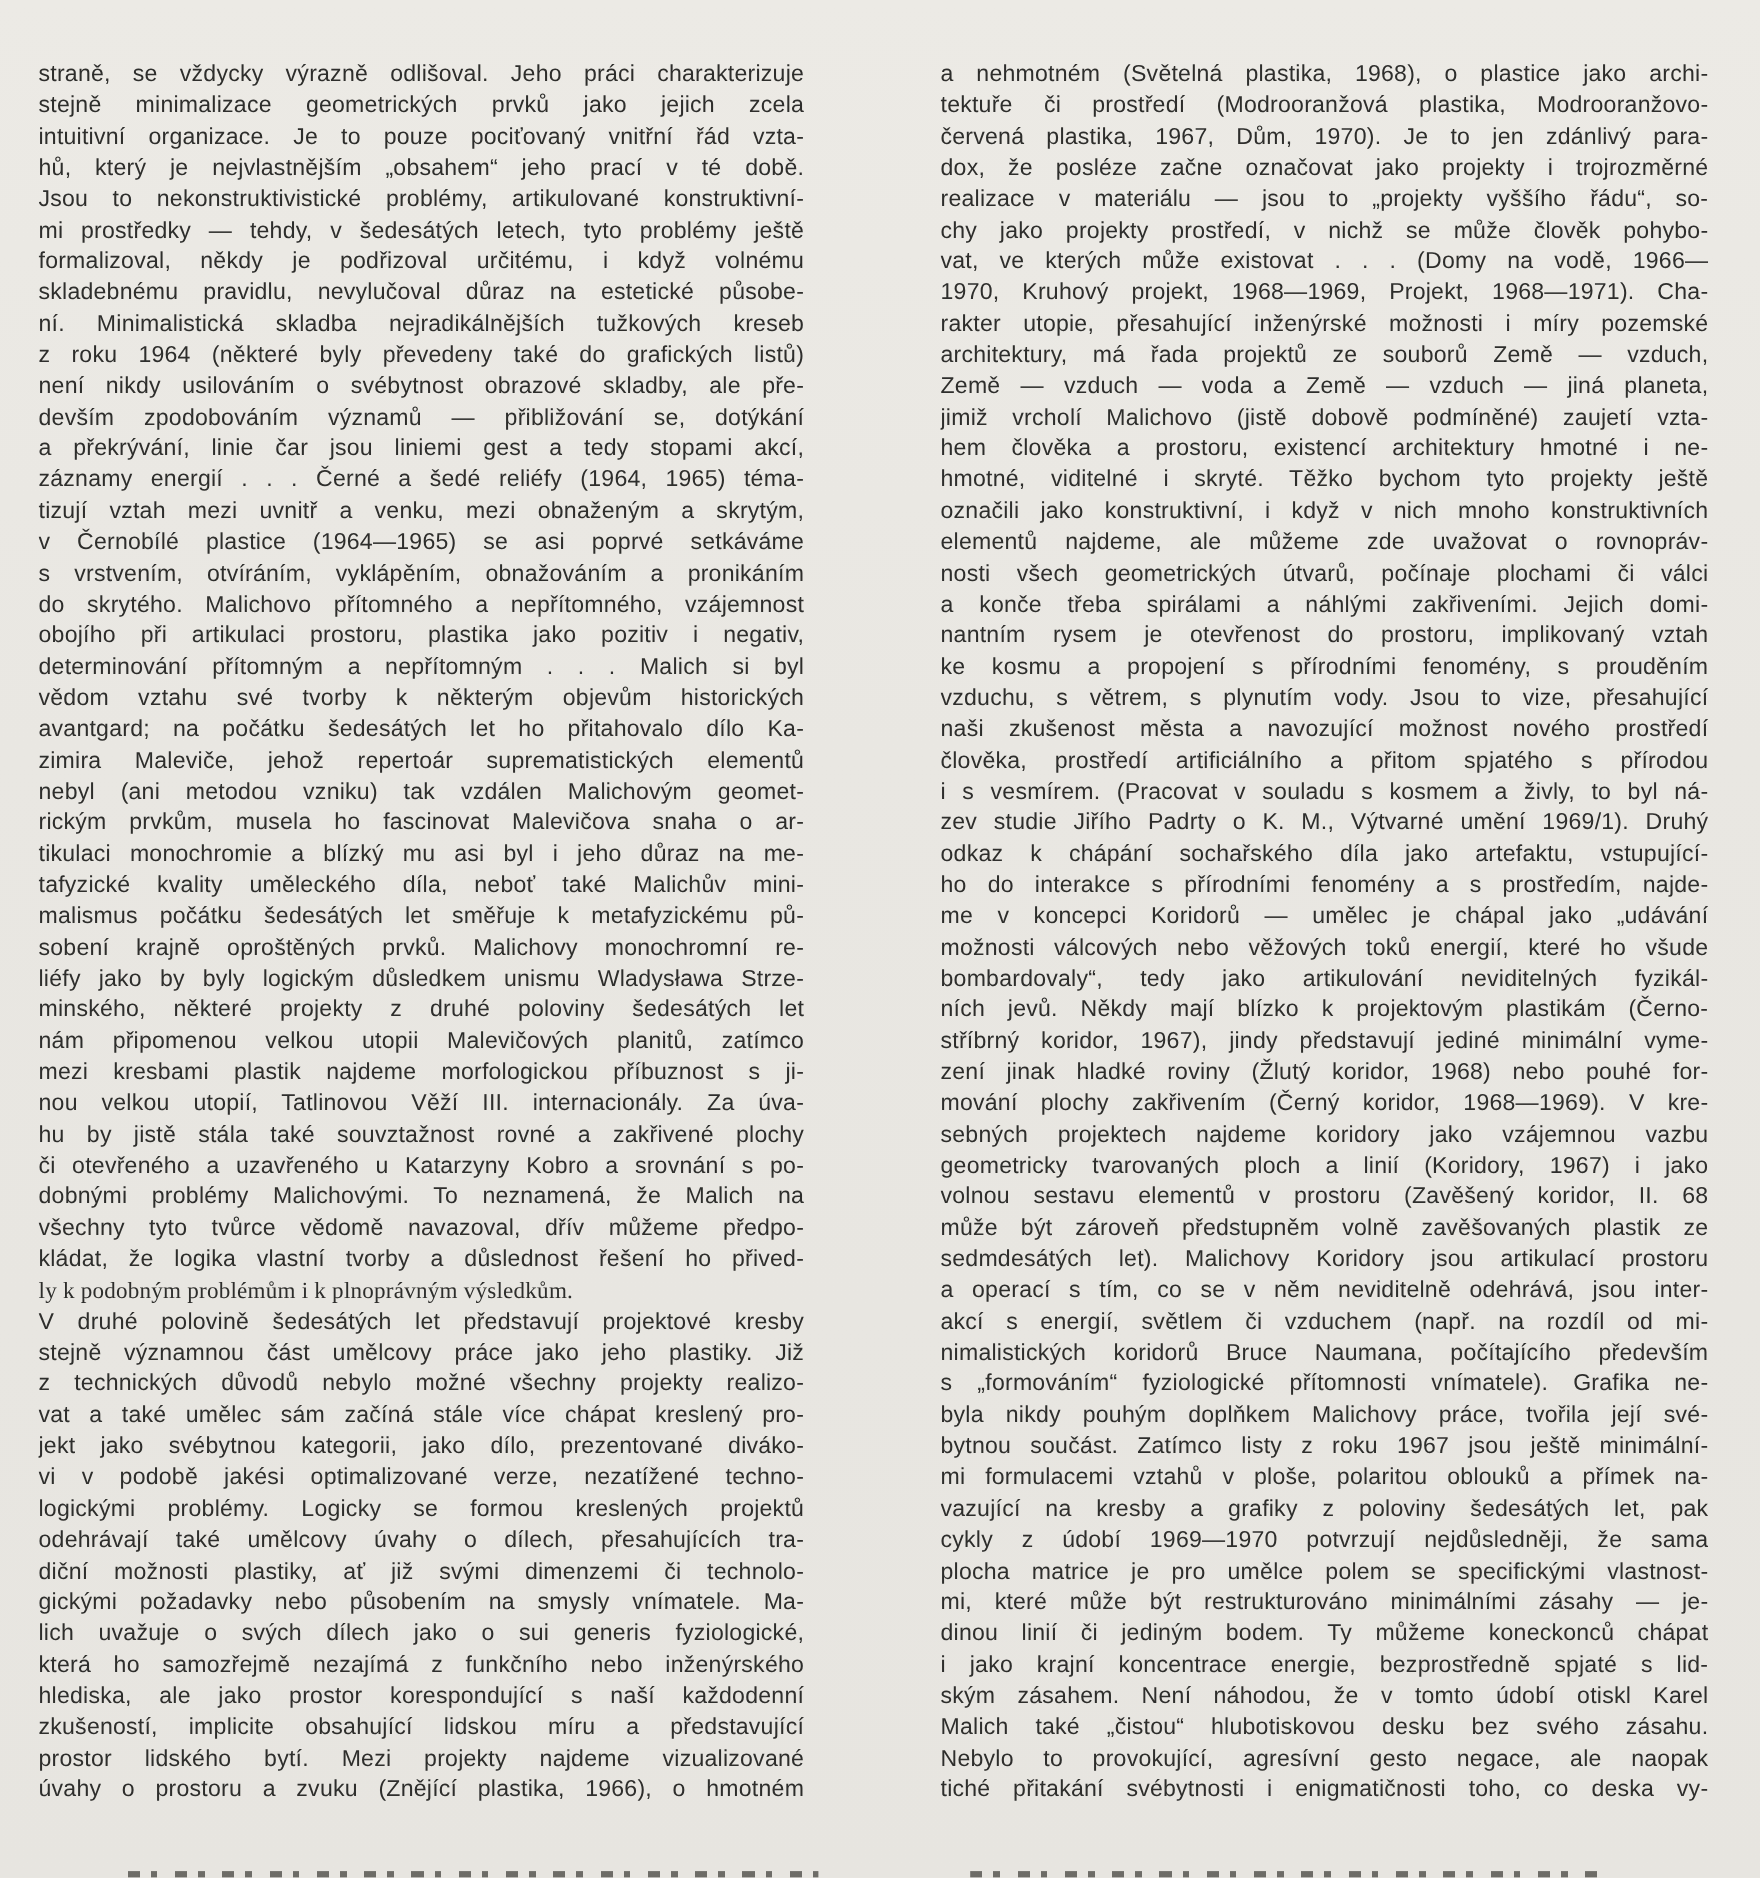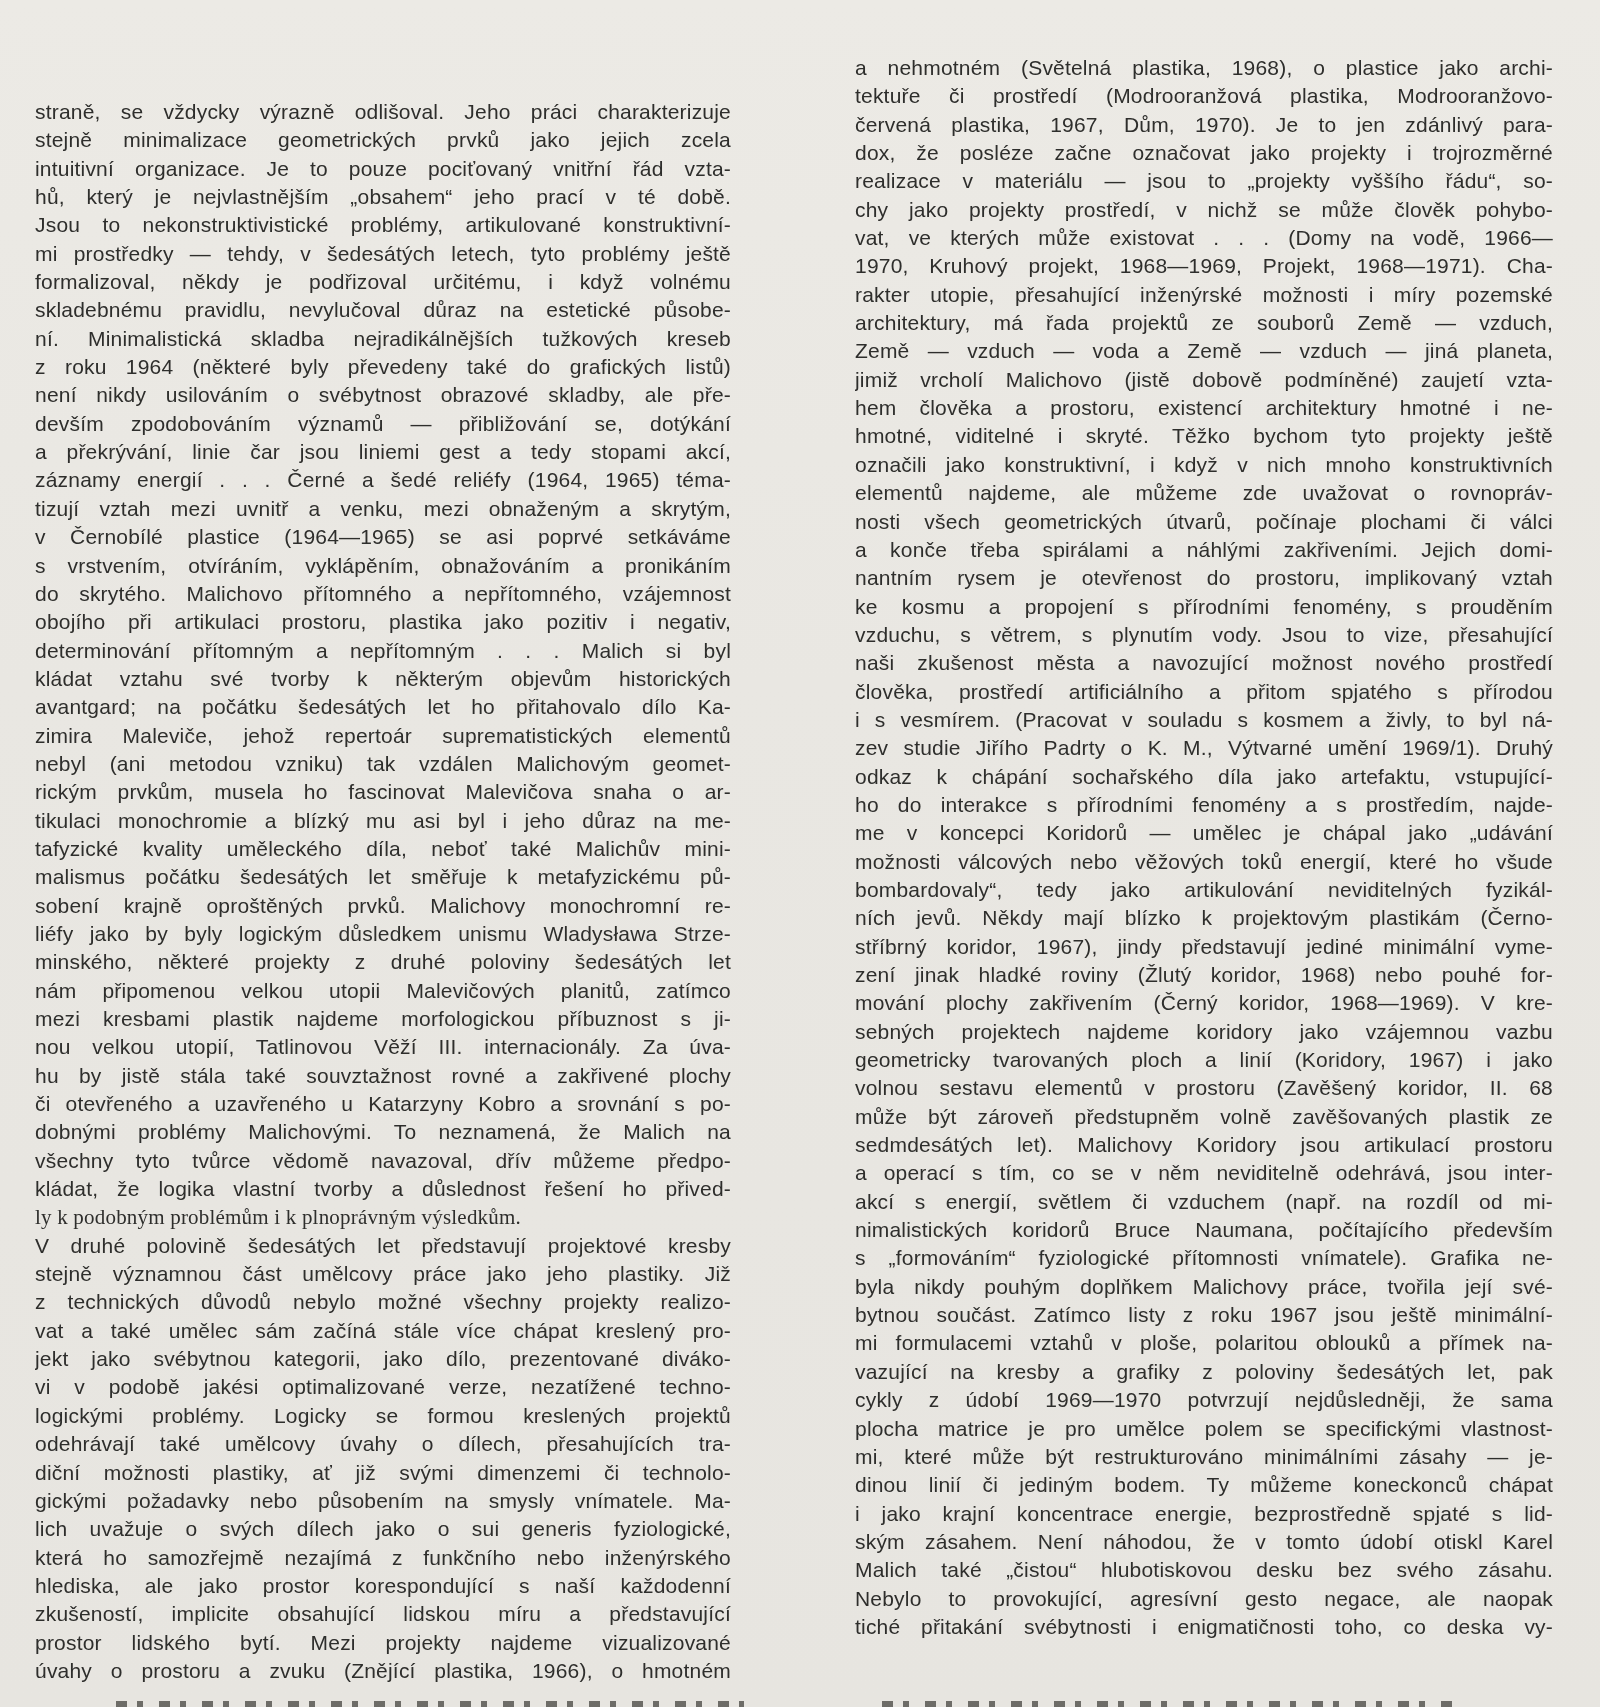--- a/index.html
+++ b/index.html
@@ -12,21 +12,21 @@
     width: 1600px;
     height: 1707px;
     background: linear-gradient(180deg, #eceae5 0%, #e9e7e2 40%, #e7e5e0 100%);
     font-family: "Liberation Sans", sans-serif;
     overflow: hidden;
   }
   .column {
     position: absolute;
     top: 54px;
   }
-  .column-left  { left: 35px;  width: 696px; margin-top: 44px; }
+  .column-left  { left: 35px;  width: 696px; }
   .column-right { left: 823px; width: 698px; margin-left: 32px; }
   .line {
     height: 28.35px;
     font-size: 21px;
     line-height: 28.35px;
     color: #2e2e2c;
     text-align: justify;
     text-align-last: justify;
     overflow: hidden;
     letter-spacing: 0.2px;
@@ -68,21 +68,21 @@
       <div class="line">není nikdy usilováním o svébytnost obrazové skladby, ale pře-</div>
       <div class="line">devším zpodobováním významů — přibližování se, dotýkání</div>
       <div class="line">a překrývání, linie čar jsou liniemi gest a tedy stopami akcí,</div>
       <div class="line">záznamy energií . . . Černé a šedé reliéfy (1964, 1965) téma-</div>
       <div class="line">tizují vztah mezi uvnitř a venku, mezi obnaženým a skrytým,</div>
       <div class="line">v Černobílé plastice (1964—1965) se asi poprvé setkáváme</div>
       <div class="line">s vrstvením, otvíráním, vyklápěním, obnažováním a pronikáním</div>
       <div class="line">do skrytého. Malichovo přítomného a nepřítomného, vzájemnost</div>
       <div class="line">obojího při artikulaci prostoru, plastika jako pozitiv i negativ,</div>
       <div class="line">determinování přítomným a nepřítomným . . . Malich si byl</div>
-      <div class="line">kládat vztahu své tvorby k některým objevům historických</div>
+      <div class="line">vědom vztahu své tvorby k některým objevům historických</div>
       <div class="line">avantgard; na počátku šedesátých let ho přitahovalo dílo Ka-</div>
       <div class="line">zimira Maleviče, jehož repertoár suprematistických elementů</div>
       <div class="line">nebyl (ani metodou vzniku) tak vzdálen Malichovým geomet-</div>
       <div class="line">rickým prvkům, musela ho fascinovat Malevičova snaha o ar-</div>
       <div class="line">tikulaci monochromie a blízký mu asi byl i jeho důraz na me-</div>
       <div class="line">tafyzické kvality uměleckého díla, neboť také Malichův mini-</div>
       <div class="line">malismus počátku šedesátých let směřuje k metafyzickému pů-</div>
       <div class="line">sobení krajně oproštěných prvků. Malichovy monochromní re-</div>
       <div class="line">liéfy jako by byly logickým důsledkem unismu Wladysława Strze-</div>
       <div class="line">minského, některé projekty z druhé poloviny šedesátých let</div>

